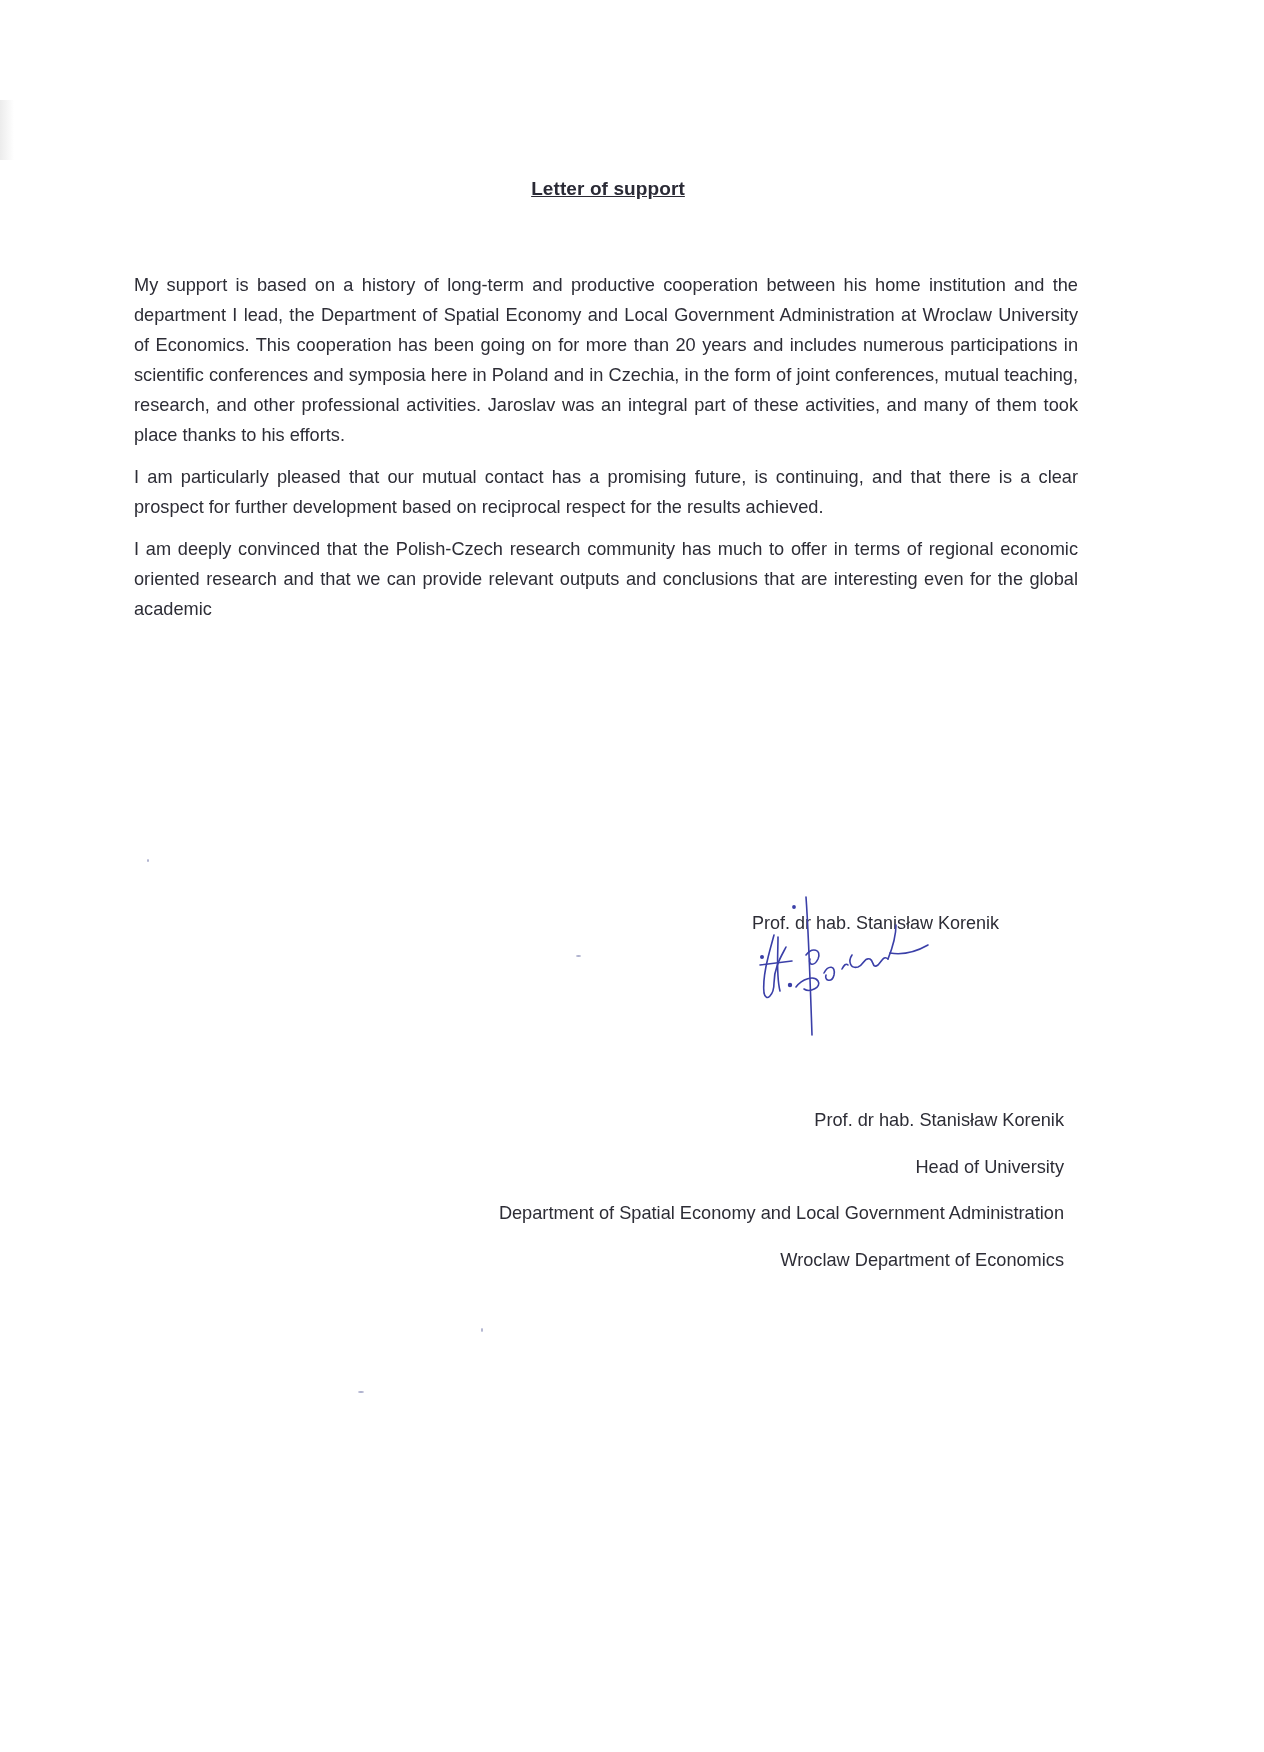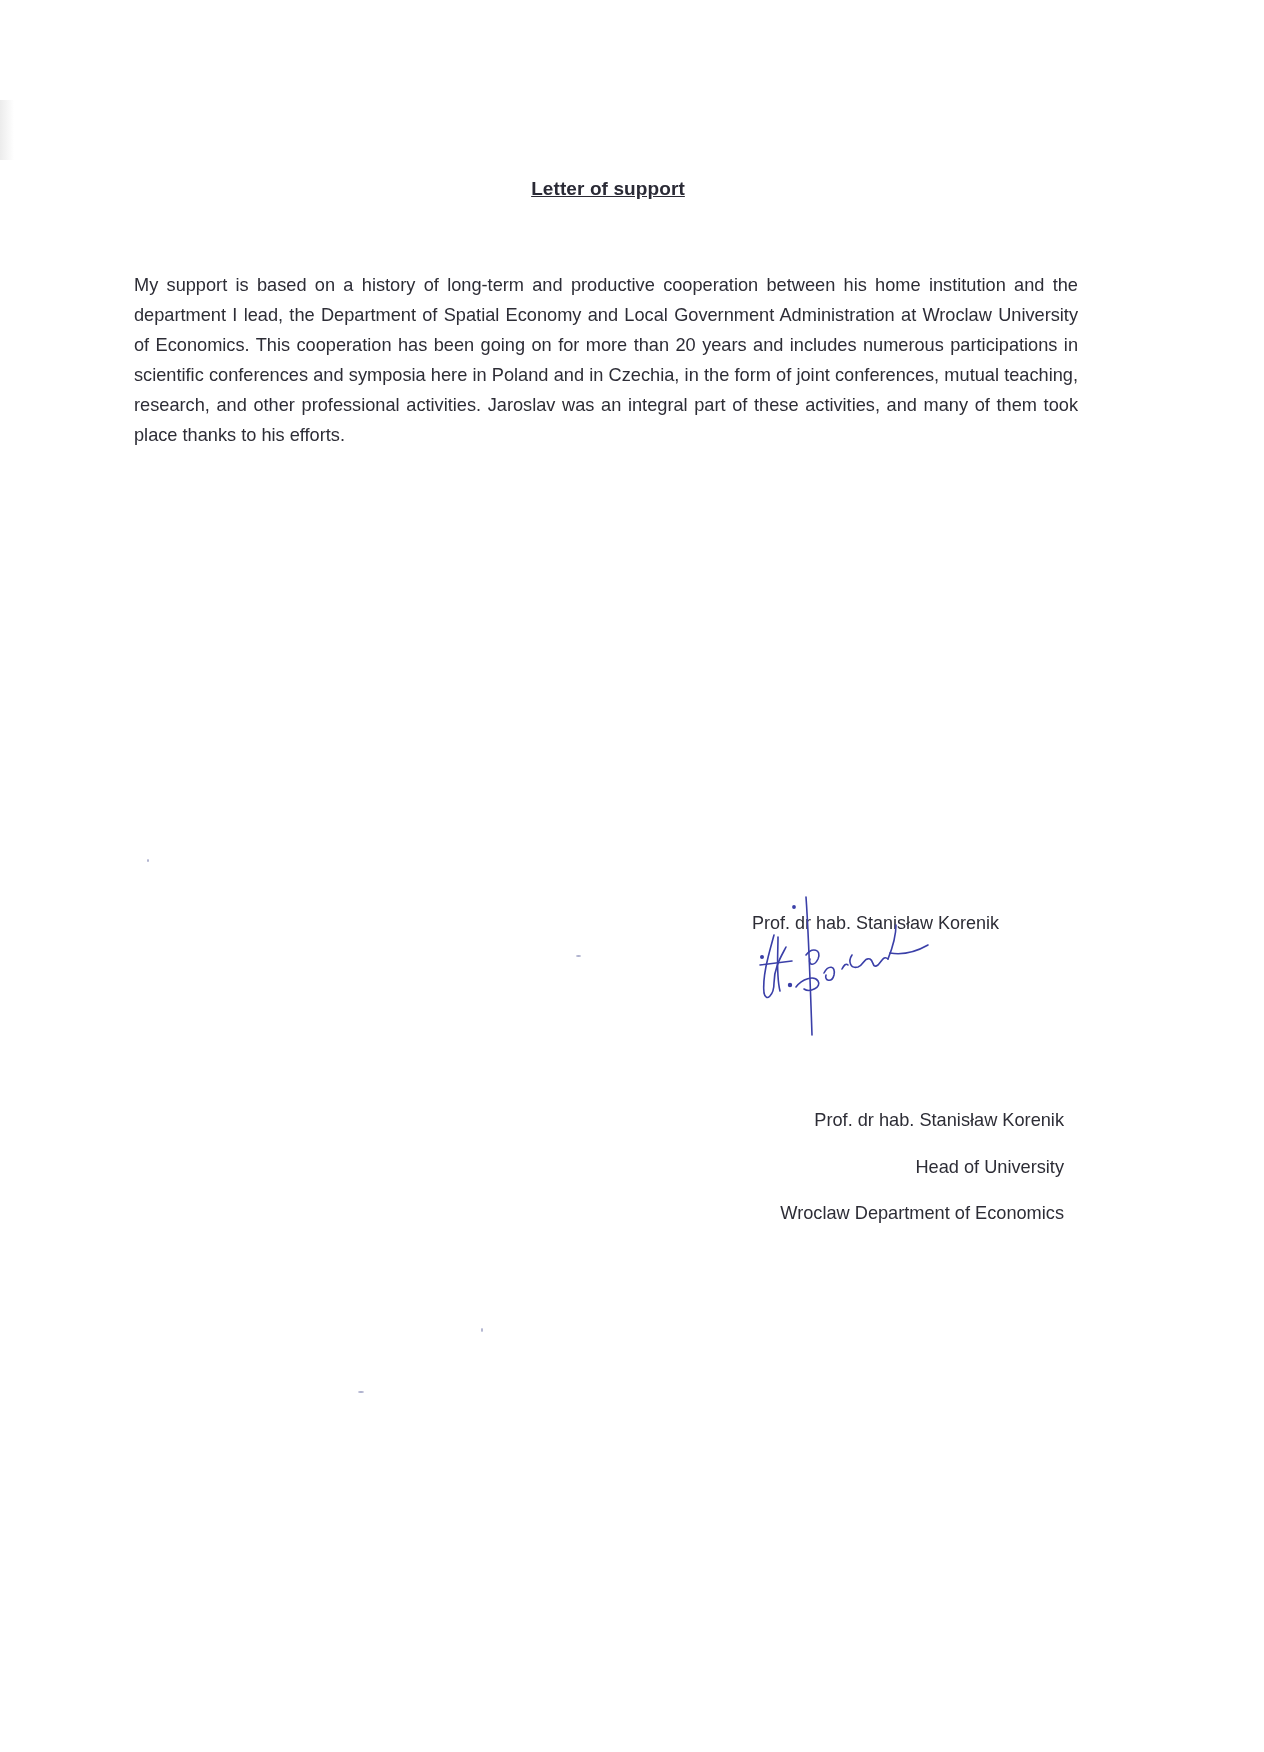--- a/index.html
+++ b/index.html
@@ -90,20 +90,22 @@
 </head>
 <body>
 
 <div class="page">
   <div class="scan-edge"></div>
 
   <div class="title">Letter of support</div>
 
   <div class="body-text p1">
     <p>My support is based on a history of long-term and productive cooperation between his home institution and the department I lead, the Department of Spatial Economy and Local Government Administration at Wroclaw University of Economics. This cooperation has been going on for more than 20 years and includes numerous participations in scientific conferences and symposia here in Poland and in Czechia, in the form of joint conferences, mutual teaching, research, and other professional activities. Jaroslav was an integral part of these activities, and many of them took place thanks to his efforts.</p>
+    <p>I am particularly pleased that our mutual contact has a promising future, is continuing, and that there is a clear prospect for further development based on reciprocal respect for the results achieved.</p>
+    <p style="text-align:justify; text-align-last:left;">I am deeply convinced that the Polish-Czech research community has much to offer in terms of regional economic oriented research and that we can provide relevant outputs and conclusions that are interesting even for the global academic</p>
   </div>
 
   <div class="sig-block">Prof. dr hab. Stanisław Korenik</div>
 
   <svg class="signature-svg" viewBox="0 0 200 150">
     <g fill="none" stroke="#3a3fa8" stroke-width="1.6" stroke-linecap="round" stroke-linejoin="round">
 
       <path d="M22 40 C 18 55, 10 80, 12 98 C 14 108, 22 100, 22 88 C 22 72, 30 60, 34 52"></path>
       <path d="M26 42 C 26 60, 24 80, 28 96"></path>
       <path d="M8 70 L 40 66"></path>
@@ -119,20 +121,21 @@
       <path d="M136 64 C 140 54, 144 40, 144 30"></path>
       <path d="M138 58 C 150 60, 162 58, 176 50"></path>
       <circle cx="10" cy="62" r="1.2" fill="#3a3fa8"></circle>
       <circle cx="42" cy="12" r="1.1" fill="#3a3fa8"></circle>
     </g>
   </svg>
 
   <div class="closing">
     <div>Prof. dr hab. Stanisław Korenik</div>
     <div>Head of University</div>
+    <div>Department of Spatial Economy and Local Government Administration</div>
     <div>Wroclaw Department of Economics</div>
   </div>
 
   <div class="speck" style="left:576px; top:955px; width:5px; height:2px;"></div>
   <div class="speck" style="left:358px; top:1391px; width:6px; height:2px;"></div>
   <div class="speck" style="left:481px; top:1328px; width:2px; height:4px;"></div>
   <div class="speck" style="left:147px; top:859px; width:2px; height:3px;"></div>
 </div>
 
 </body></html>

